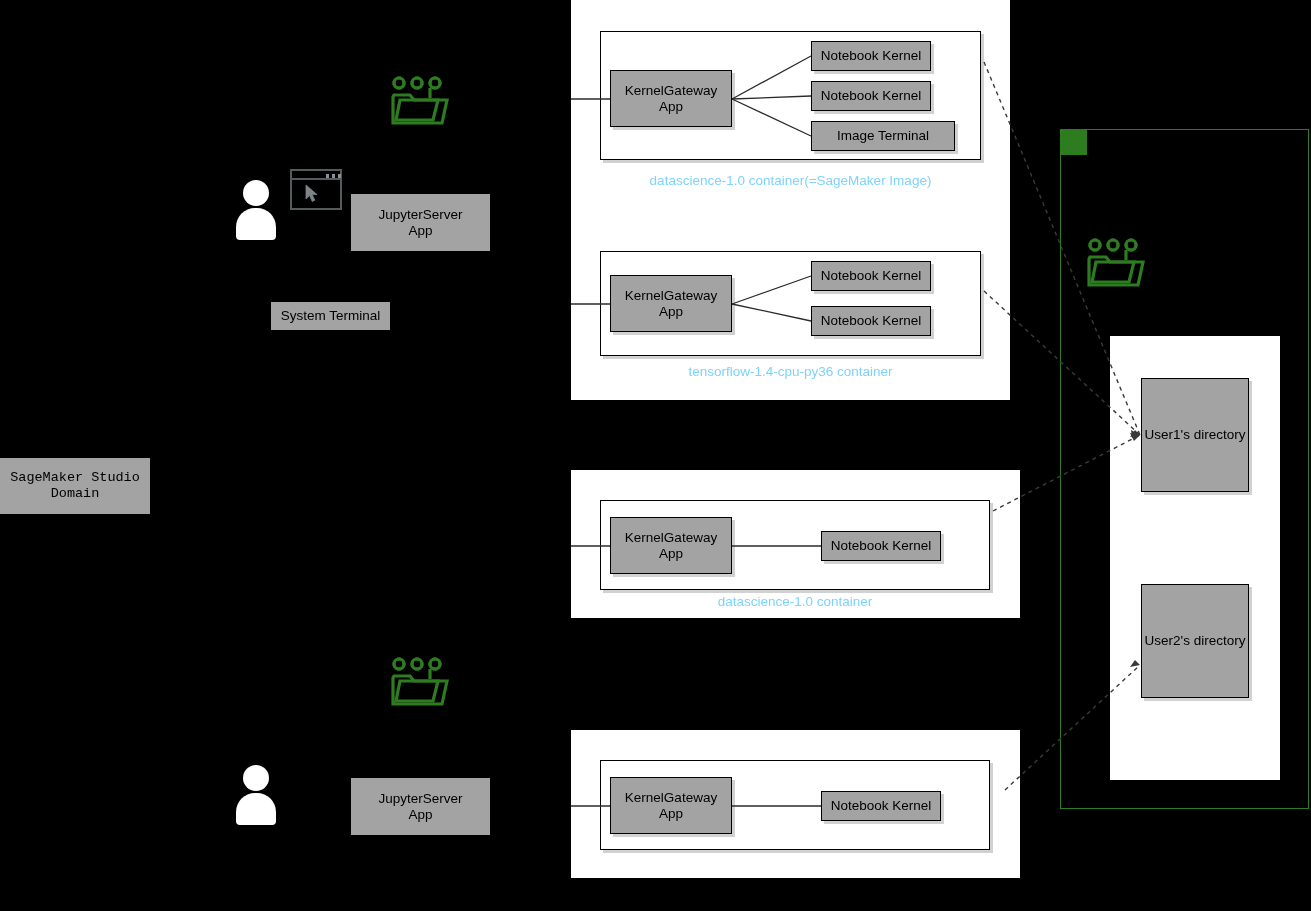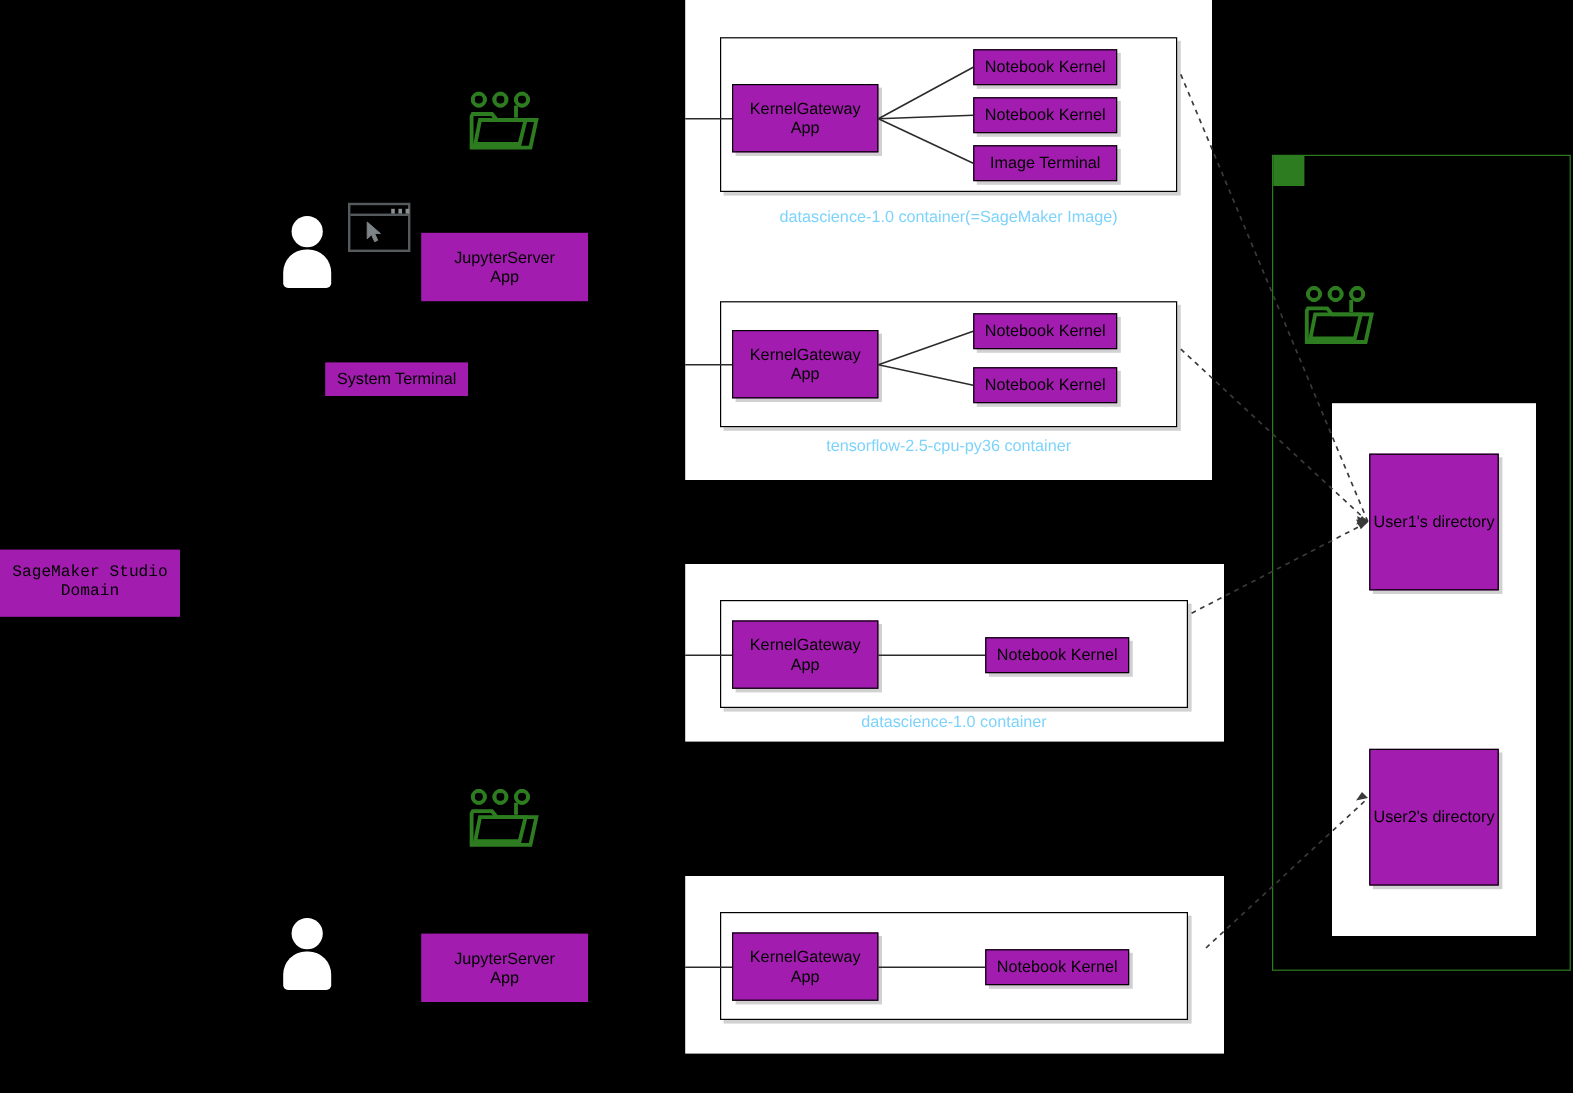--- a/index.html
+++ b/index.html
@@ -12,21 +12,21 @@
   }
   #canvas {
     position: relative;
     width: 1311px; height: 911px;
     background: #000000;
   }
   .abs { position: absolute; }
 
   
   .wbox {
-    background: #a21caf;
+    background: #a3a3a3;
     color: #000000;
     display: flex;
     align-items: center;
     justify-content: center;
     text-align: center;
     font-size: 13.5px;
     line-height: 1.18;
     white-space: pre-line;
   }
   .bordered {
@@ -132,21 +132,21 @@
           <rect x="43" y="12.5" width="4" height="3"></rect>
         <rect x="38.5" y="7" width="3" height="4"></rect>
           <rect x="48.5" y="7" width="3" height="4"></rect>
       </g>
     </svg>
   </div>
 
   <div class="abs wbox bordered" style="left:1141px; top:378px; width:108px; height:114px;">
     <span>User1's directory</span>
   </div>
-  <div class="abs wbox bordered" style="left:1141px; top:624px; width:108px; height:114px;">
+  <div class="abs wbox bordered" style="left:1141px; top:584px; width:108px; height:114px;">
     <span>User2's directory</span>
   </div>
 
   <div class="abs wbox" style="left:0px; top:458px; width:150px; height:56px;font-family:Liberation Mono, monospace;">
     <span>SageMaker Studio
 Domain</span>
   </div>
 
   <div class="abs" style="left:390px; top:74px; width:60px; height:56px;">
     <svg width="60" height="56" viewBox="0 0 60 56">
@@ -242,21 +242,21 @@
     <span>KernelGateway
 App</span>
   </div>
 
   <div class="abs wbox bordered" style="left:811px; top:41px; width:120px; height:30px;">
     <span>Notebook Kernel</span>
   </div>
   <div class="abs wbox bordered" style="left:811px; top:81px; width:120px; height:30px;">
     <span>Notebook Kernel</span>
   </div>
-  <div class="abs wbox bordered" style="left:811px; top:121px; width:120px; height:30px;align-items:center;">
+  <div class="abs wbox bordered" style="left:811px; top:121px; width:144px; height:30px;align-items:center;">
     <span>Image Terminal</span>
   </div>
 
   <div class="abs caption" style="left:600px; top:173px; width:381px;">
     <span>datascience-1.0 container(=SageMaker Image)</span>
   </div>
 
   <div class="abs containerbox" style="left:600px; top:251px; width:381px; height:105px;"></div>
 
   <div class="abs wbox bordered" style="left:610px; top:275px; width:122px; height:57px;">
@@ -265,21 +265,21 @@
   </div>
 
   <div class="abs wbox bordered" style="left:811px; top:261px; width:120px; height:30px;">
     <span>Notebook Kernel</span>
   </div>
   <div class="abs wbox bordered" style="left:811px; top:306px; width:120px; height:30px;">
     <span>Notebook Kernel</span>
   </div>
 
   <div class="abs caption" style="left:600px; top:364px; width:381px;">
-    <span>tensorflow-2.5-cpu-py36 container</span>
+    <span>tensorflow-1.4-cpu-py36 container</span>
   </div>
 
   <div class="abs containerbox" style="left:600px; top:500px; width:390px; height:90px;"></div>
 
   <div class="abs wbox bordered" style="left:610px; top:517px; width:122px; height:57px;">
     <span>KernelGateway
 App</span>
   </div>
 
   <div class="abs wbox bordered" style="left:821px; top:531px; width:120px; height:30px;">

